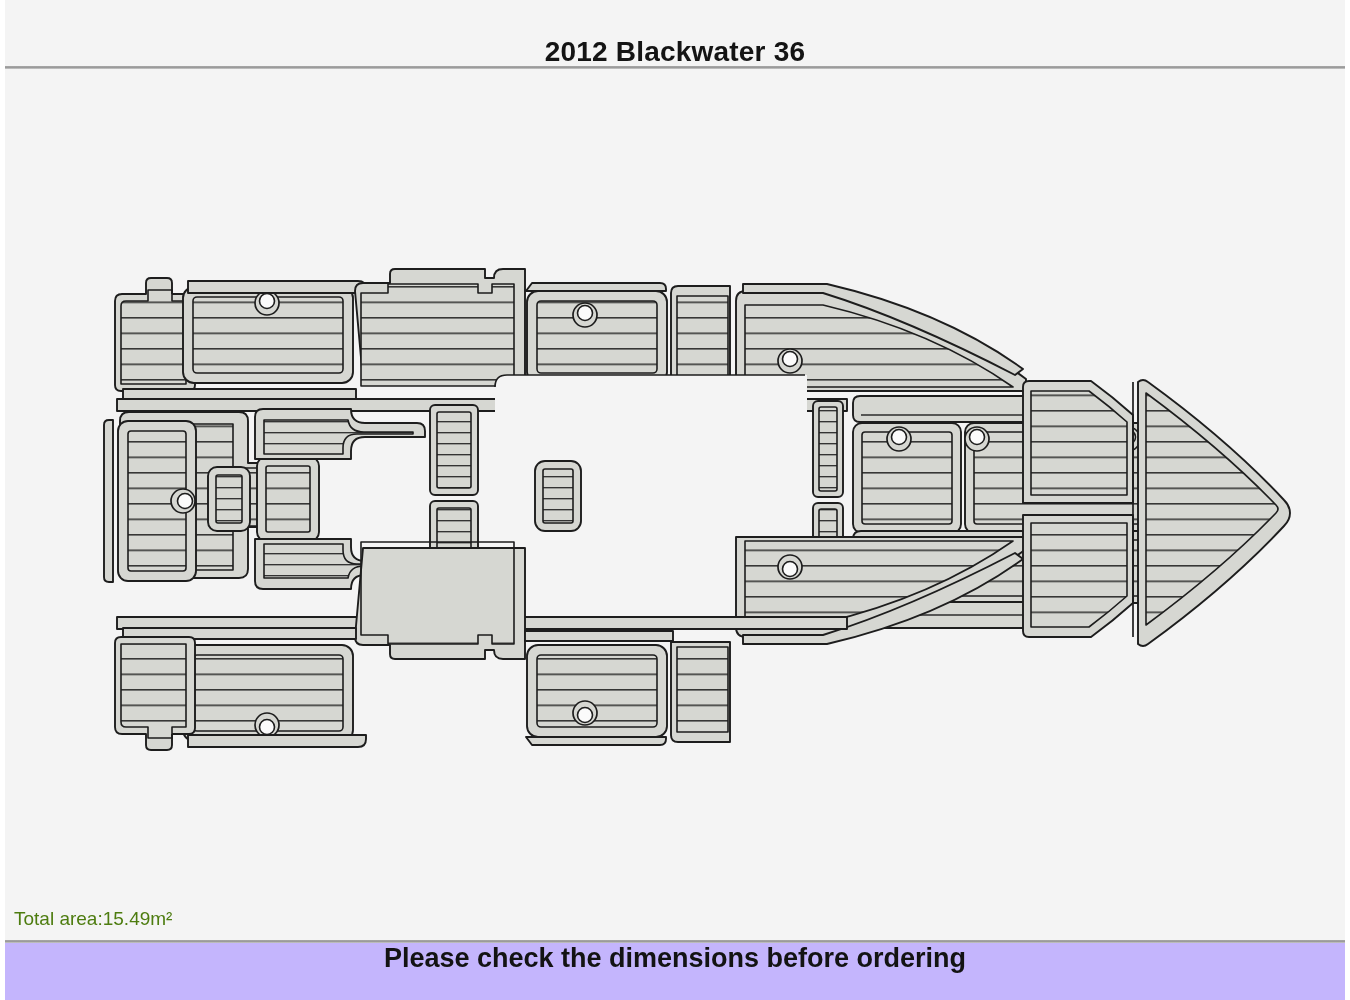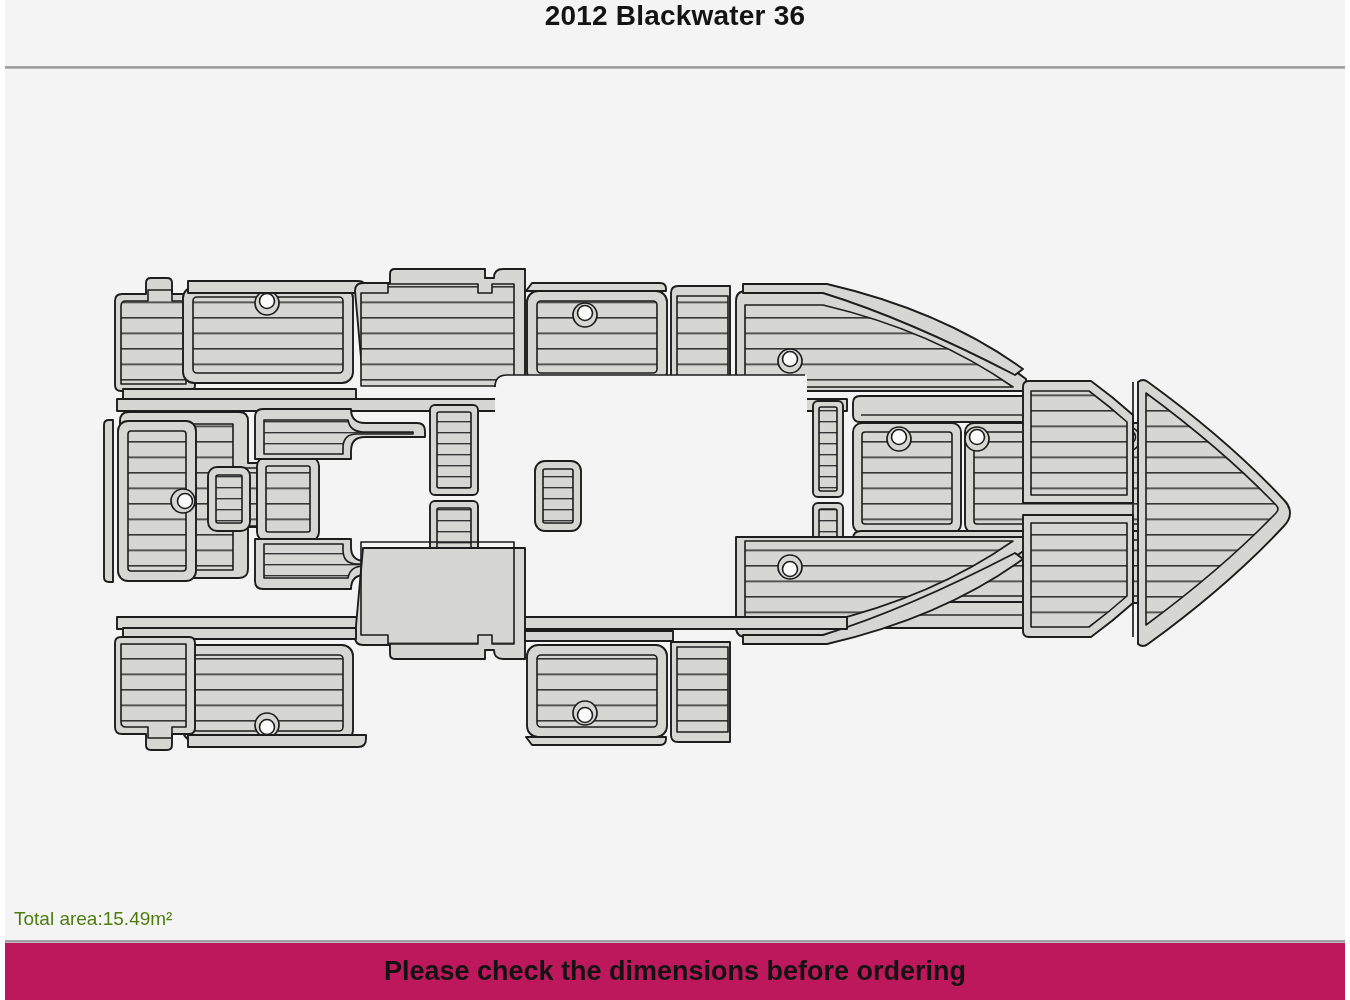--- a/index.html
+++ b/index.html
@@ -32,21 +32,21 @@
   .edge-gutter.left  { left: 0; }
   .edge-gutter.right { right: 0; }
 
   #title-bar {
     position: absolute;
     left: 5px;
     top: 0;
     width: 1340px;
     height: 68px;
     display: flex;
-    align-items: flex-start;
+    align-items: flex-end;
     justify-content: center;
     background: #f4f4f4;
   }
   #title-text {
     font-size: 28px;
     font-weight: 700;
     color: #141414;
     letter-spacing: 0.2px;
     white-space: nowrap;
   }
@@ -86,23 +86,23 @@
     white-space: nowrap;
   }
 
   #footer-bar {
     position: absolute;
     left: 5px;
     top: 943px;
     width: 1340px;
     height: 57px;
     display: flex;
-    align-items: center;
+    align-items: flex-start;
     justify-content: center;
-    background: #be185d;
+    background: #c4b5fd;
   }
   #footer-text {
     font-size: 27px;
     font-weight: 700;
     color: #131313;
     white-space: nowrap;
   }
 </style>
 </head>
 <body>

